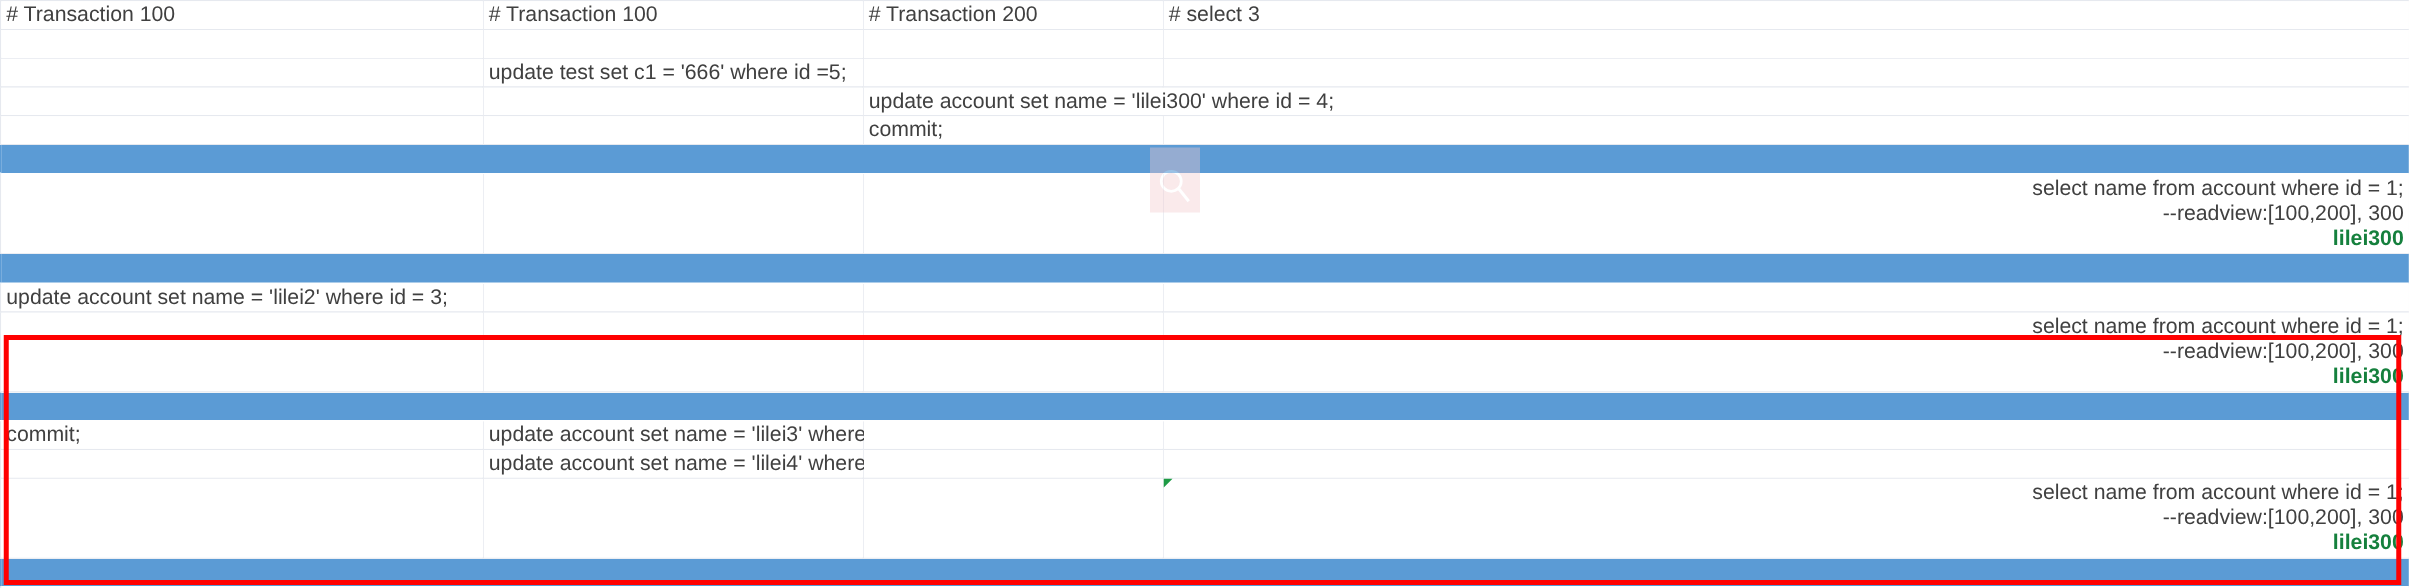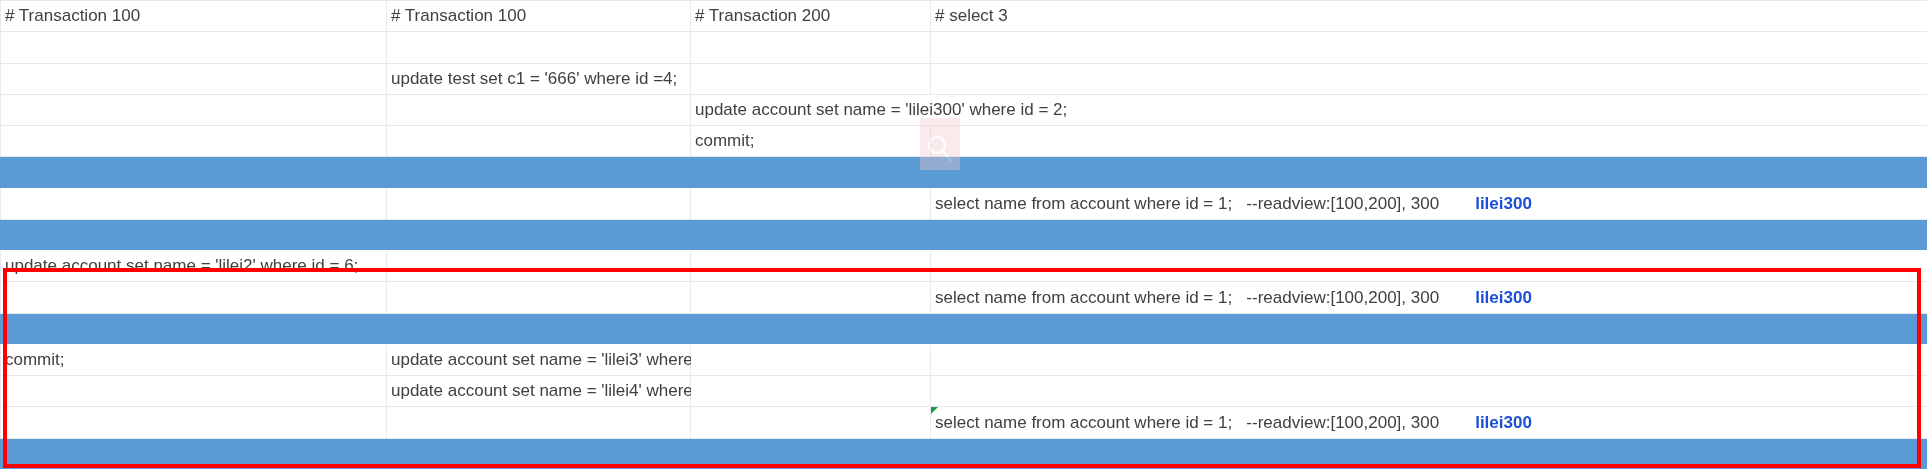--- a/index.html
+++ b/index.html
@@ -75,24 +75,25 @@
     height: 0;
     border-top: 7px solid #1e9b45;
     border-right: 7px solid transparent;
   }
 
   
   .sel-line {
     display: flex;
     align-items: flex-end;
     white-space: pre;
+    flex-direction: column;
   }
   .sel-sql { }
   .sel-readview { }
-  .sel-result { font-weight: bold; color: #1d4ed8; margin-left: 36px; }
+  .sel-result { font-weight: bold; color: #15803d; margin-left: 36px; }
 
   
   #red-box {
     position: absolute;
     left: 3px;
     top: 268px;
     width: 1918px;
     height: 200px;
     border: 4px solid #ff0000;
     box-sizing: border-box;
@@ -138,28 +139,28 @@
           <td class="bold"># select 3</td>
         </tr>
         <tr>
           <td></td>
           <td></td>
           <td></td>
           <td></td>
         </tr>
         <tr>
           <td></td>
-          <td>update test set c1 = '666' where id =4;</td>
-          <td></td>
-          <td></td>
-        </tr>
-        <tr>
-          <td></td>
-          <td></td>
-          <td colspan="2">update account set name = 'lilei300' where id = 2;</td>
+          <td>update test set c1 = '666' where id =5;</td>
+          <td></td>
+          <td></td>
+        </tr>
+        <tr>
+          <td></td>
+          <td></td>
+          <td colspan="2">update account set name = 'lilei300' where id = 4;</td>
         </tr>
         <tr>
           <td></td>
           <td></td>
           <td class="bold">commit;</td>
           <td></td>
         </tr>
         <tr class="blue">
           <td colspan="4"></td>
         </tr>
@@ -168,21 +169,21 @@
           <td></td>
           <td></td>
           <td class="green-box">
             <div class="sel-line"><span class="sel-sql">select name from account where id = 1;</span><span class="sel-readview">   --readview:[100,200], 300</span><span class="sel-result">lilei300</span></div>
           </td>
         </tr>
         <tr class="blue">
           <td colspan="4"></td>
         </tr>
         <tr>
-          <td>update account set name = 'lilei2' where id = 6;</td>
+          <td>update account set name = 'lilei2' where id = 3;</td>
           <td></td>
           <td></td>
           <td></td>
         </tr>
         <tr>
           <td></td>
           <td></td>
           <td></td>
           <td>
             <div class="sel-line"><span class="sel-sql">select name from account where id = 1;</span><span class="sel-readview">   --readview:[100,200], 300</span><span class="sel-result">lilei300</span></div>

